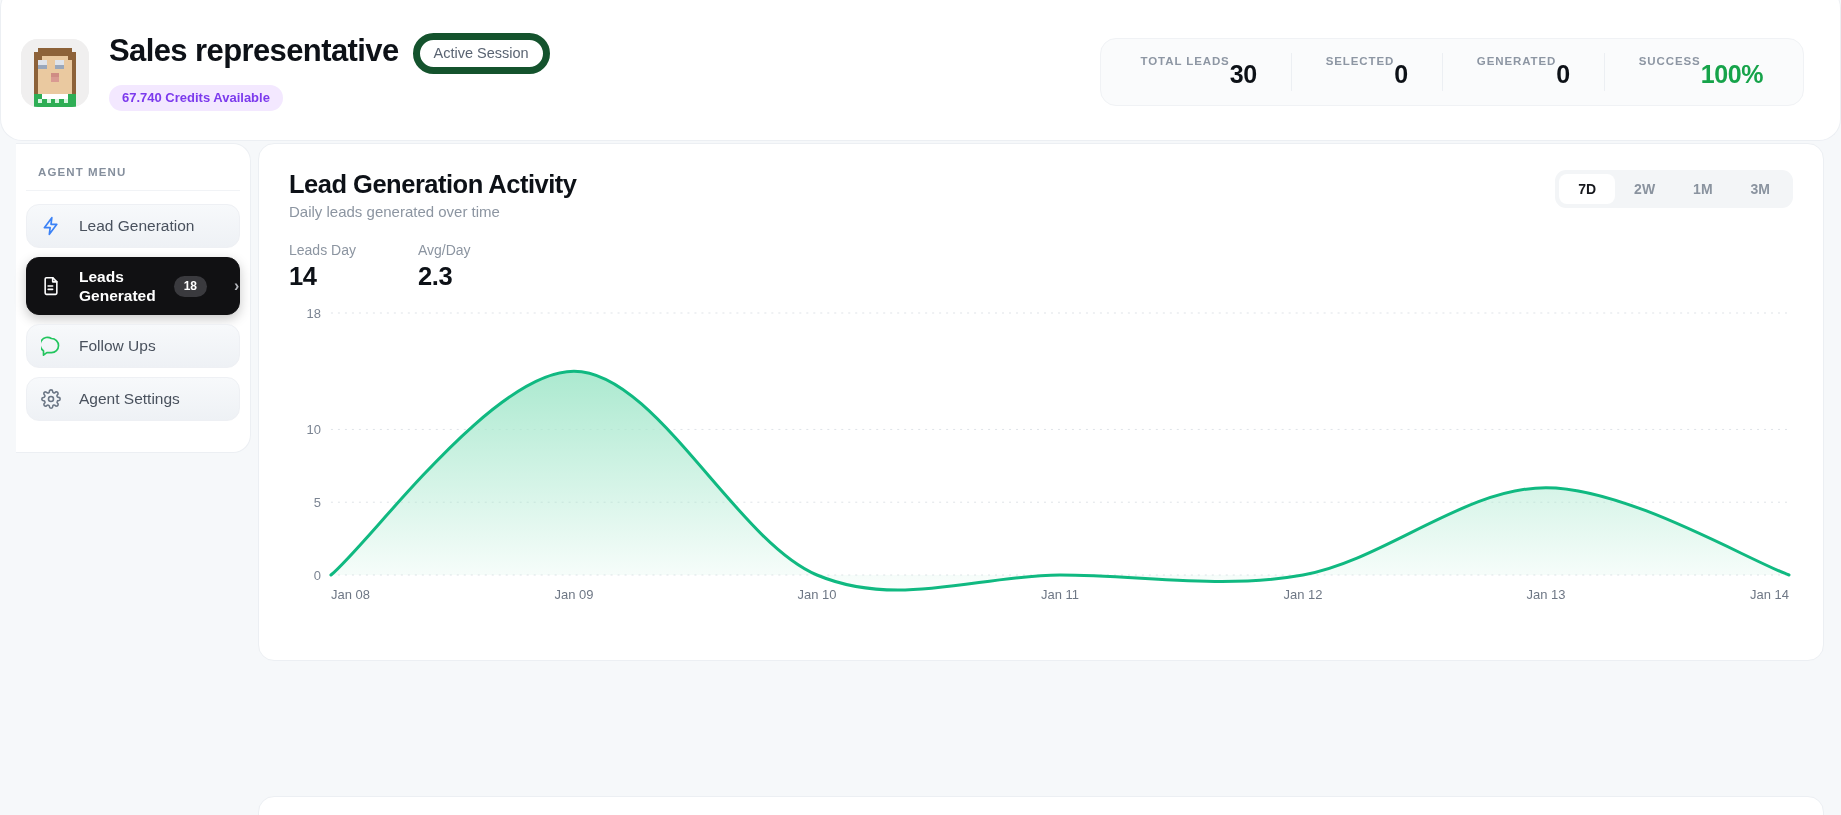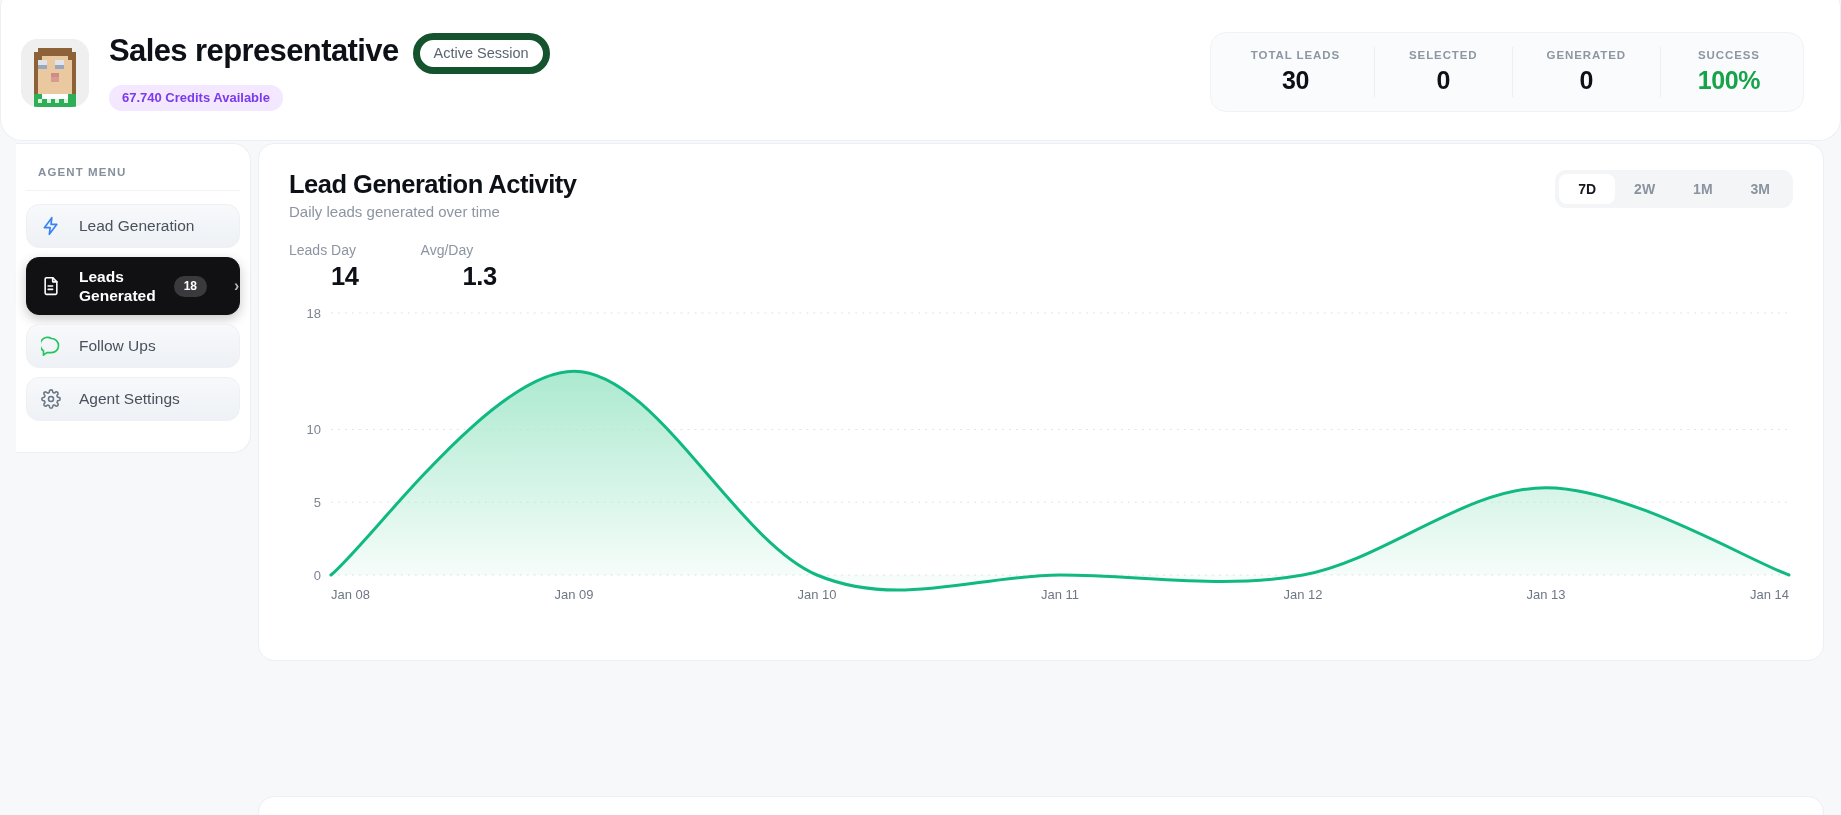--- a/index.html
+++ b/index.html
@@ -51,21 +51,21 @@
   }
 
   .stats-strip {
     margin-left: auto; display: flex; align-items: stretch;
     background: #fafbfc; border-radius: 16px;
     border: 1px solid #f0f2f5;
     padding: 14px 6px; margin-top: 4px;
   }
   .stat {
     padding: 2px 34px; text-align: center;
-    display: flex; flex-direction: column; justify-content: center;
+    display: flex; flex-direction: row; justify-content: center;
     border-right: 1px solid #eceff3; min-width: 136px;
   }
   .stat:last-child { border-right: none; }
   .stat-label {
     font-size: 11.5px; font-weight: 700; color: #8d96a3;
     letter-spacing: 0.9px; text-transform: uppercase;
   }
   .stat-value {
     margin-top: 5px; font-size: 25px; font-weight: 700;
     color: #0d1117; letter-spacing: -0.4px;
@@ -132,21 +132,21 @@
     padding: 7px 19px; border-radius: 8px; cursor: pointer;
     background: transparent; border: none;
     font-family: "Liberation Sans", sans-serif;
   }
   .range-btn.active { background: #ffffff; color: #16181d; }
 
   .kpis { display: flex; gap: 62px; margin-top: 22px; }
   .kpi-label { font-size: 14px; color: #8c95a1; }
   .kpi-value {
     margin-top: 4px; font-size: 25.5px; font-weight: 700;
-    color: #0d1117; letter-spacing: -0.4px; margin-left: 42px;
+    color: #0d1117; letter-spacing: -0.4px;
   }
 
   .plot { position: relative; margin-top: 16px; height: 300px; }
   .plot svg { display: block; width: 100%; height: 300px; }
 
   .next-card {
     position: absolute; left: 258px; top: 796px;
     width: 1566px; height: 60px;
     background: #ffffff; border: 1px solid #eceff3;
     border-radius: 16px;
@@ -299,21 +299,21 @@
     </div>
   </div>
 
   <div class="kpis">
     <div>
       <div class="kpi-label">Leads Day</div>
       <div class="kpi-value">14</div>
     </div>
     <div>
       <div class="kpi-label">Avg/Day</div>
-      <div class="kpi-value">1.3</div>
+      <div class="kpi-value">2.3</div>
     </div>
   </div>
 
   <div class="plot">
     <svg id="chart-svg" viewBox="0 0 1506 300" preserveAspectRatio="none">
         <defs>
           <linearGradient id="ag" x1="0" y1="0" x2="0" y2="1">
             <stop offset="0%" stop-color="#a7e8cd" stop-opacity="0.95"></stop>
             <stop offset="100%" stop-color="#a7e8cd" stop-opacity="0.04"></stop>
           </linearGradient>

